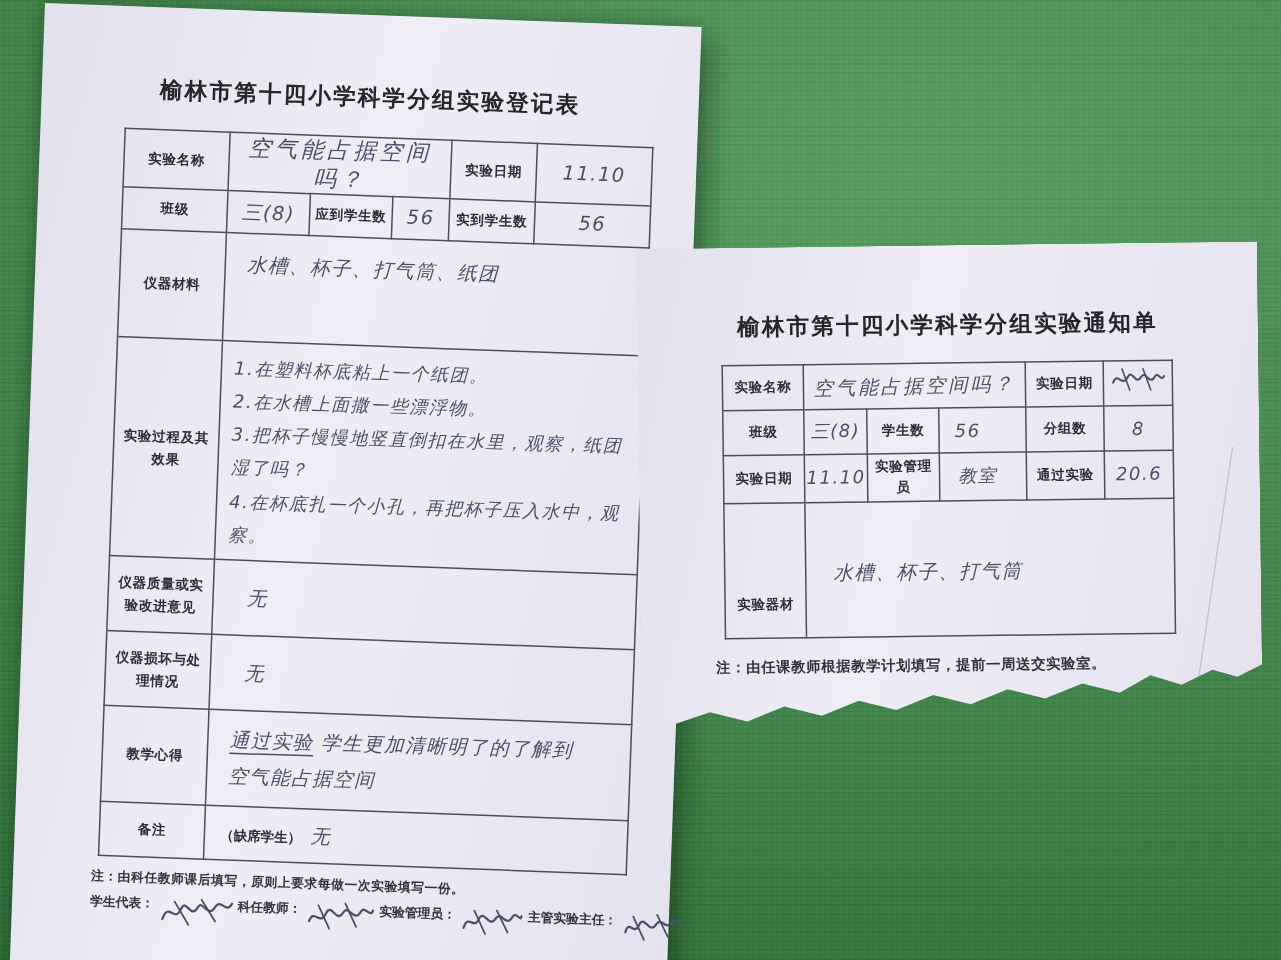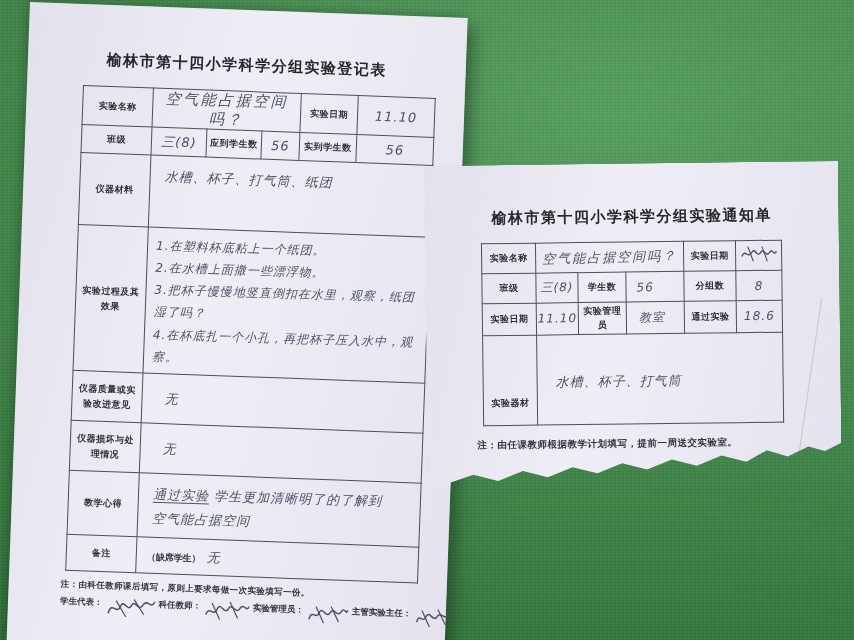--- a/index.html
+++ b/index.html
@@ -203,21 +203,21 @@
         <td class="hw hw-sm" style="padding-left:10px">56</td>
         <td class="lbl">分组数</td>
         <td class="hw hw-sm hwc">8</td>
       </tr>
       <tr style="height:30px">
         <td class="lbl">实验日期</td>
         <td class="hw hw-sm hwc">11.10</td>
         <td class="lbl">实验管理员</td>
         <td class="hw hw-sm" style="padding-left:12px">教室</td>
         <td class="lbl">通过实验</td>
-        <td class="hw hw-sm hwc">18.6</td>
+        <td class="hw hw-sm hwc">20.6</td>
       </tr>
       <tr style="height:90px">
         <td class="lbl" style="vertical-align:bottom; padding-bottom:14px;">实验器材</td>
         <td class="hw hw-md top-left" colspan="5" style="padding-top:14px; padding-left:18px;">水槽、杯子、打气筒</td>
       </tr>
     </tbody>
       </table>
 
     <div class="notice-note">注：由任课教师根据教学计划填写，提前一周送交实验室。</div>
   </div>

